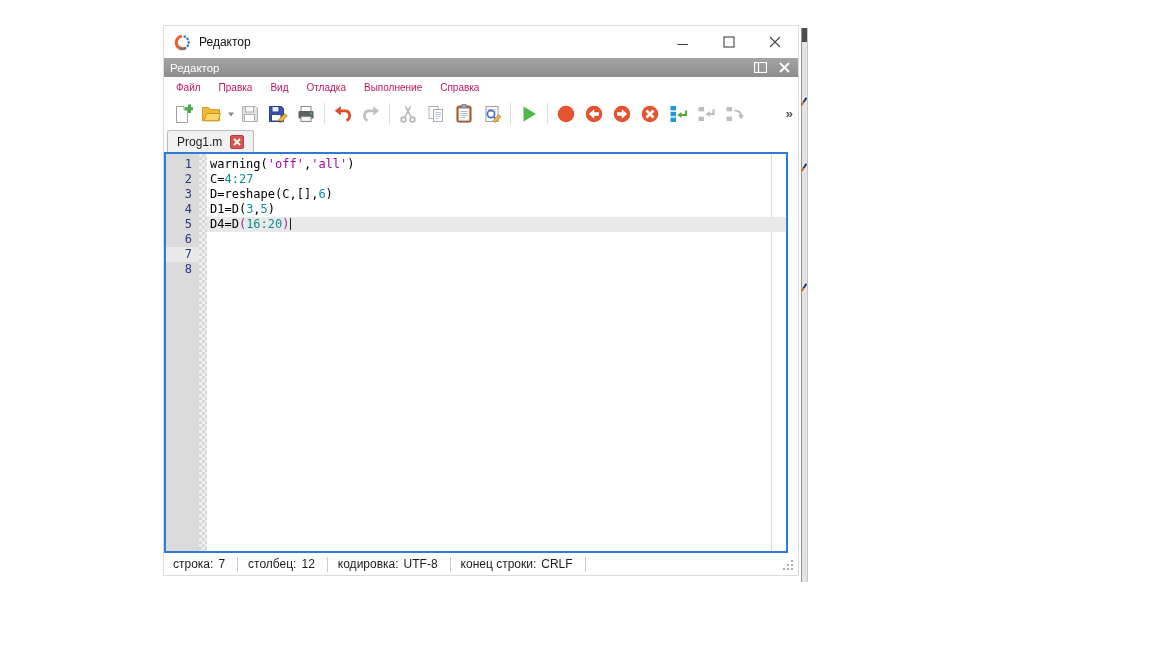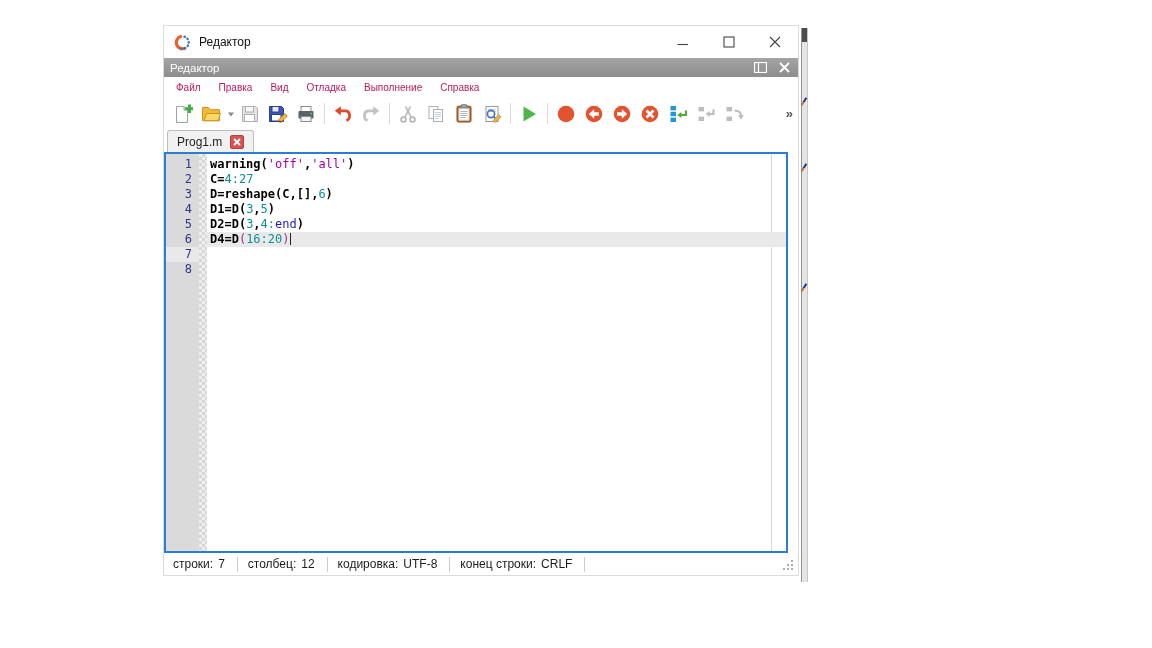--- a/index.html
+++ b/index.html
@@ -46,21 +46,21 @@
       linear-gradient(45deg,#d7d7d7 25%,transparent 25%,transparent 75%,#d7d7d7 75%);
     background-size:6px 6px;background-position:0 0,3px 3px;}
   .code-area{position:absolute;left:41px;right:0;top:0;bottom:0;background:#fff;padding-top:3px;}
   .ruler{position:absolute;left:564px;top:0;bottom:0;width:1px;background:#d9d9d9;z-index:0;}
   .ln{height:15px;line-height:15px;text-align:right;padding-right:7px;
     font:12px "DejaVu Sans Mono",monospace;color:var(--lnum);}
   .ln.current{background:#e9e9e9;}
   .code-line{height:15px;line-height:15px;font:12px "DejaVu Sans Mono",monospace;white-space:pre;
     padding-left:3px;position:relative;z-index:1;}
   .code-line.current{background:#e9e9e9;}
-  .tk-p{color:#000;font-weight:bold;} .tk-s{color:var(--string);} .tk-n{color:var(--number);}
+  .tk-p{color:#000;} .tk-s{color:var(--string);} .tk-n{color:var(--number);}
   .tk-k{color:var(--keyword);} .tk-b{color:var(--brace);}
   .caret{display:inline-block;width:1px;height:12px;background:#222;vertical-align:-2px;}
   
   .statusbar{height:22px;display:flex;align-items:center;font-size:12px;color:#1c1c1c;
     padding-left:9px;flex:0 0 auto;background:#fff;position:relative;}
   .sb-field{display:flex;align-items:baseline;gap:5px;}
   .sb-sep{width:1px;height:15px;background:#cccccc;margin:0 10px 0 12px;}
   .grip{position:absolute;right:4px;bottom:4px;width:12px;height:12px;}
   
   .side-strip{position:absolute;left:801px;top:28px;width:7px;height:554px;background:#e4e4e4;
@@ -317,28 +317,27 @@
         <div class="ln current">7</div>
         <div class="ln">8</div>
       </div>
     <div class="fold-strip"></div>
     <div class="code-area" id="code-area">
       <div class="ruler"></div>
     <div class="code-line"><span class="tk-p">warning(</span><span class="tk-s">'off'</span><span class="tk-p">,</span><span class="tk-s">'all'</span><span class="tk-p">)</span></div>
         <div class="code-line"><span class="tk-p">C=</span><span class="tk-n">4:27</span></div>
         <div class="code-line"><span class="tk-p">D=reshape(C,[],</span><span class="tk-n">6</span><span class="tk-p">)</span></div>
         <div class="code-line"><span class="tk-p">D1=D(</span><span class="tk-n">3</span><span class="tk-p">,</span><span class="tk-n">5</span><span class="tk-p">)</span></div>
-        <div class="code-line"><span class="tk-p">D2=D(</span><span class="tk-n">3</span><span class="tk-p">,</span><span class="tk-n">4:</span><span class="tk-k">end</span><span class="tk-p">)</span></div>
         <div class="code-line current"><span class="tk-p">D4=D</span><span class="tk-b">(</span><span class="tk-n">16:20</span><span class="tk-b">)</span><span class="caret"></span></div>
       </div>
   </div>
 
   <div class="statusbar" id="statusbar">
       <div class="sb-field">
-        <span>строки:</span>
+        <span>строка:</span>
         <span>7</span>
       </div>
       <div class="sb-sep"></div>
       <div class="sb-field">
         <span>столбец:</span>
         <span>12</span>
       </div>
       <div class="sb-sep"></div>
       <div class="sb-field">
         <span>кодировка:</span>

